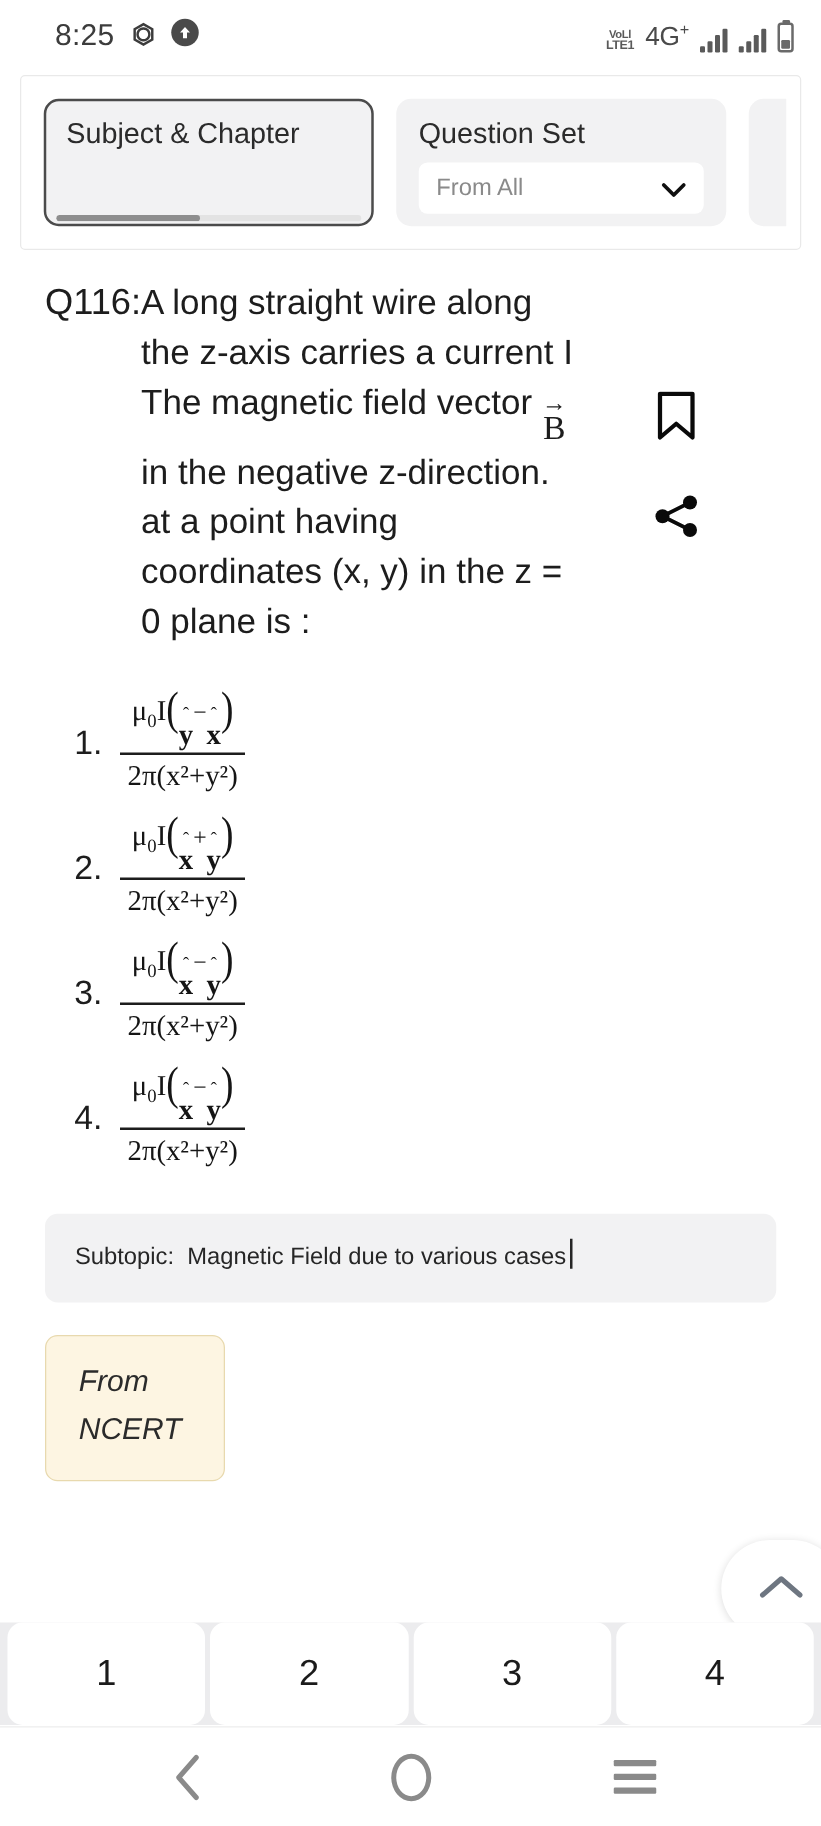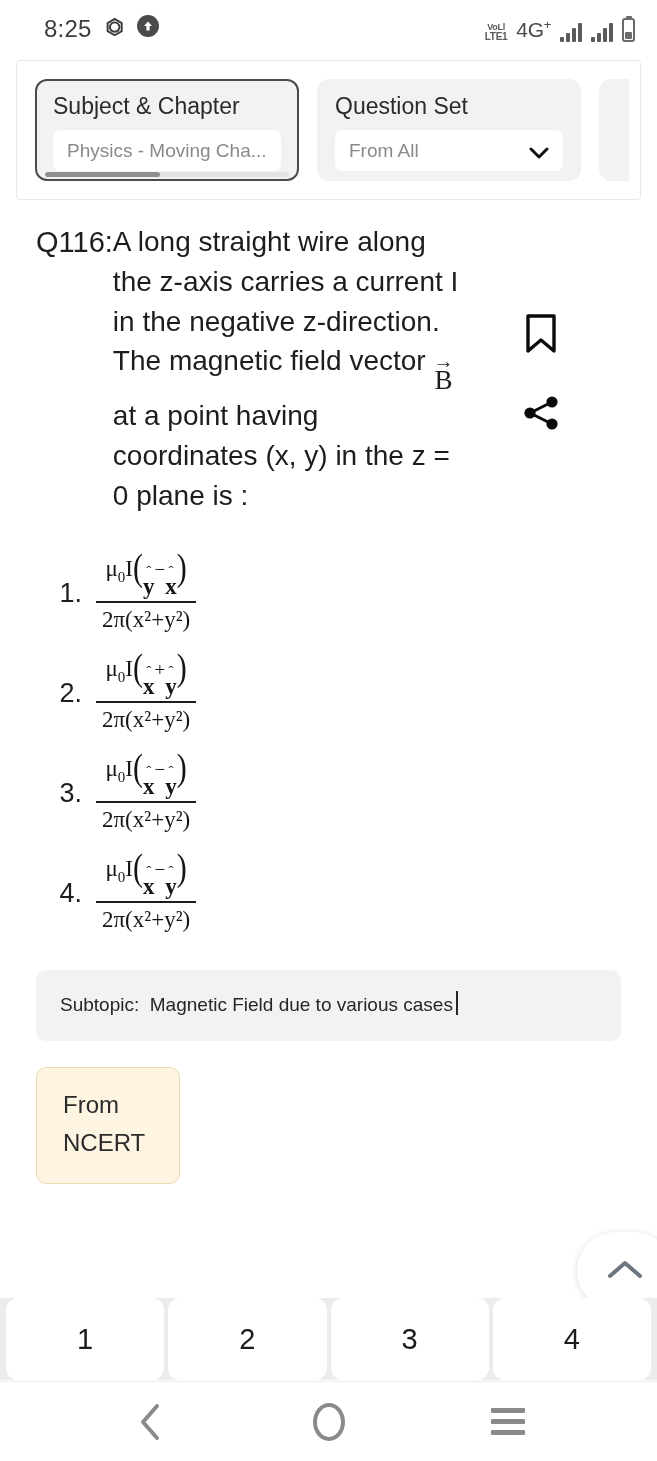--- a/index.html
+++ b/index.html
@@ -302,20 +302,21 @@
   .ncert {
     margin: 26px 0 0 36px;
     display: inline-block;
     background: #fdf5e2;
     border: 1px solid #e8d9ae;
     border-radius: 10px;
     padding: 18px 34px 20px 26px;
     font-size: 24px;
     color: #2b2b2b;
     line-height: 1.6;
+    font-style: italic;
   }
 
   
   .fab {
     position: absolute;
     right: -16px;
     top: 1232px;
     width: 96px;
     height: 78px;
     background: #ffffff;
@@ -407,23 +408,20 @@
           <i></i>
         </span>
     </div>
   </div>
 
   
   <div class="filter-strip">
 
     <div class="filter-card active">
       <div class="filter-title">Subject &amp; Chapter</div>
-      <div class="filter-value-box">
-        <span class="filter-value">Physics - Moving Cha...</span>
-      </div>
       <div class="hscroll-track">
         <div class="hscroll-thumb"></div>
       </div>
     </div>
 
     <div class="filter-card">
       <div class="filter-title">Question Set</div>
       <div class="filter-value-box">
         <span class="filter-value">From All</span>
         <span class="chev-down">
@@ -439,25 +437,25 @@
 
   
   <div class="qbody">
     <div class="qrow">
       <div class="qtext-wrap">
         <div class="qline1">
           <span class="qnum">Q116:</span>
           <span class="qtext">
             <span>A long straight wire along</span>
             <span class="indent">the z-axis carries a current I</span>
-            <span class="indent">in the negative z-direction.</span>
             <span class="indent"><span>The magnetic field vector </span><span class="vecB">
                   <span class="arrow">→</span>
                   <span class="letter">B</span>
                 </span></span>
+            <span class="indent">in the negative z-direction.</span>
             <span class="indent"> at a point having</span>
             <span class="indent">coordinates (x, y) in the z =</span>
             <span class="indent">0 plane is :</span>
           </span>
         </div>
       </div>
 
       <div class="qicons">
         <span>
           <svg width="32" height="40" viewBox="0 0 32 40">

